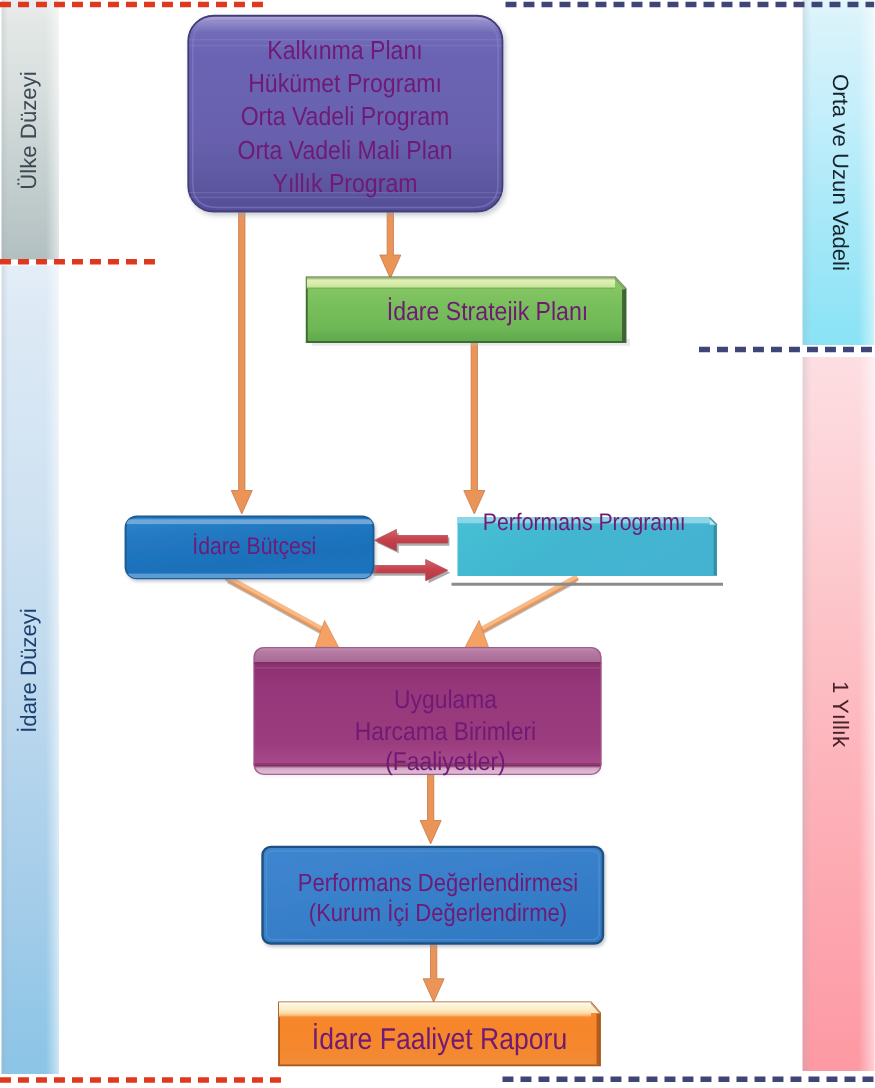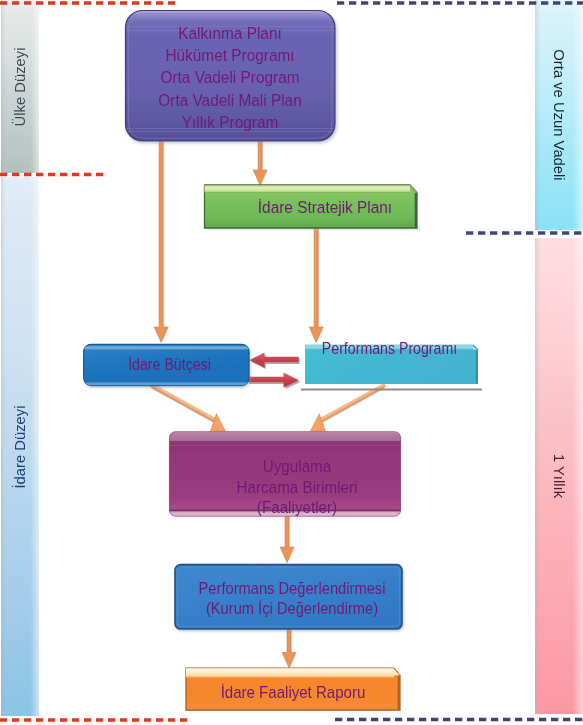--- a/index.html
+++ b/index.html
@@ -298,21 +298,21 @@
   </div>
   <div class="nodetext" style="left:169px;width:256px;top:444px;font-size:17.2px;line-height:20.5px;margin-top:12px;">
     <div>Uygulama</div>
     <div>Harcama Birimleri</div>
     <div>(Faaliyetler)</div>
   </div>
   <div class="nodetext" style="left:175px;width:234px;top:579px;font-size:16.6px;line-height:19.5px;">
     <div>Performans Değerlendirmesi</div>
     <div>(Kurum İçi Değerlendirme)</div>
   </div>
-  <div class="nodetext" style="left:186px;width:214px;top:683px;font-size:17px;line-height:20px;">
+  <div class="nodetext" style="left:186px;width:214px;top:683px;font-size:20px;line-height:20px;">
     <div>İdare Faaliyet Raporu</div>
   </div>
 
   <svg class="abs" id="dividers" width="583" height="725" style="left:0;top:0;">
     <g stroke-dasharray="7.3 4.7" stroke-width="3.6" fill="none">
       <line x1="0" y1="3" x2="180" y2="3" stroke="#e0381f"></line>
       <line x1="337" y1="3" x2="583" y2="3" stroke="#3f4576"></line>
       <line x1="0" y1="174.5" x2="104" y2="174.5" stroke="#e0381f"></line>
       <line x1="466" y1="233" x2="583" y2="233" stroke="#3f4576"></line>
       <line x1="0" y1="720" x2="190" y2="720" stroke="#e0381f"></line>

